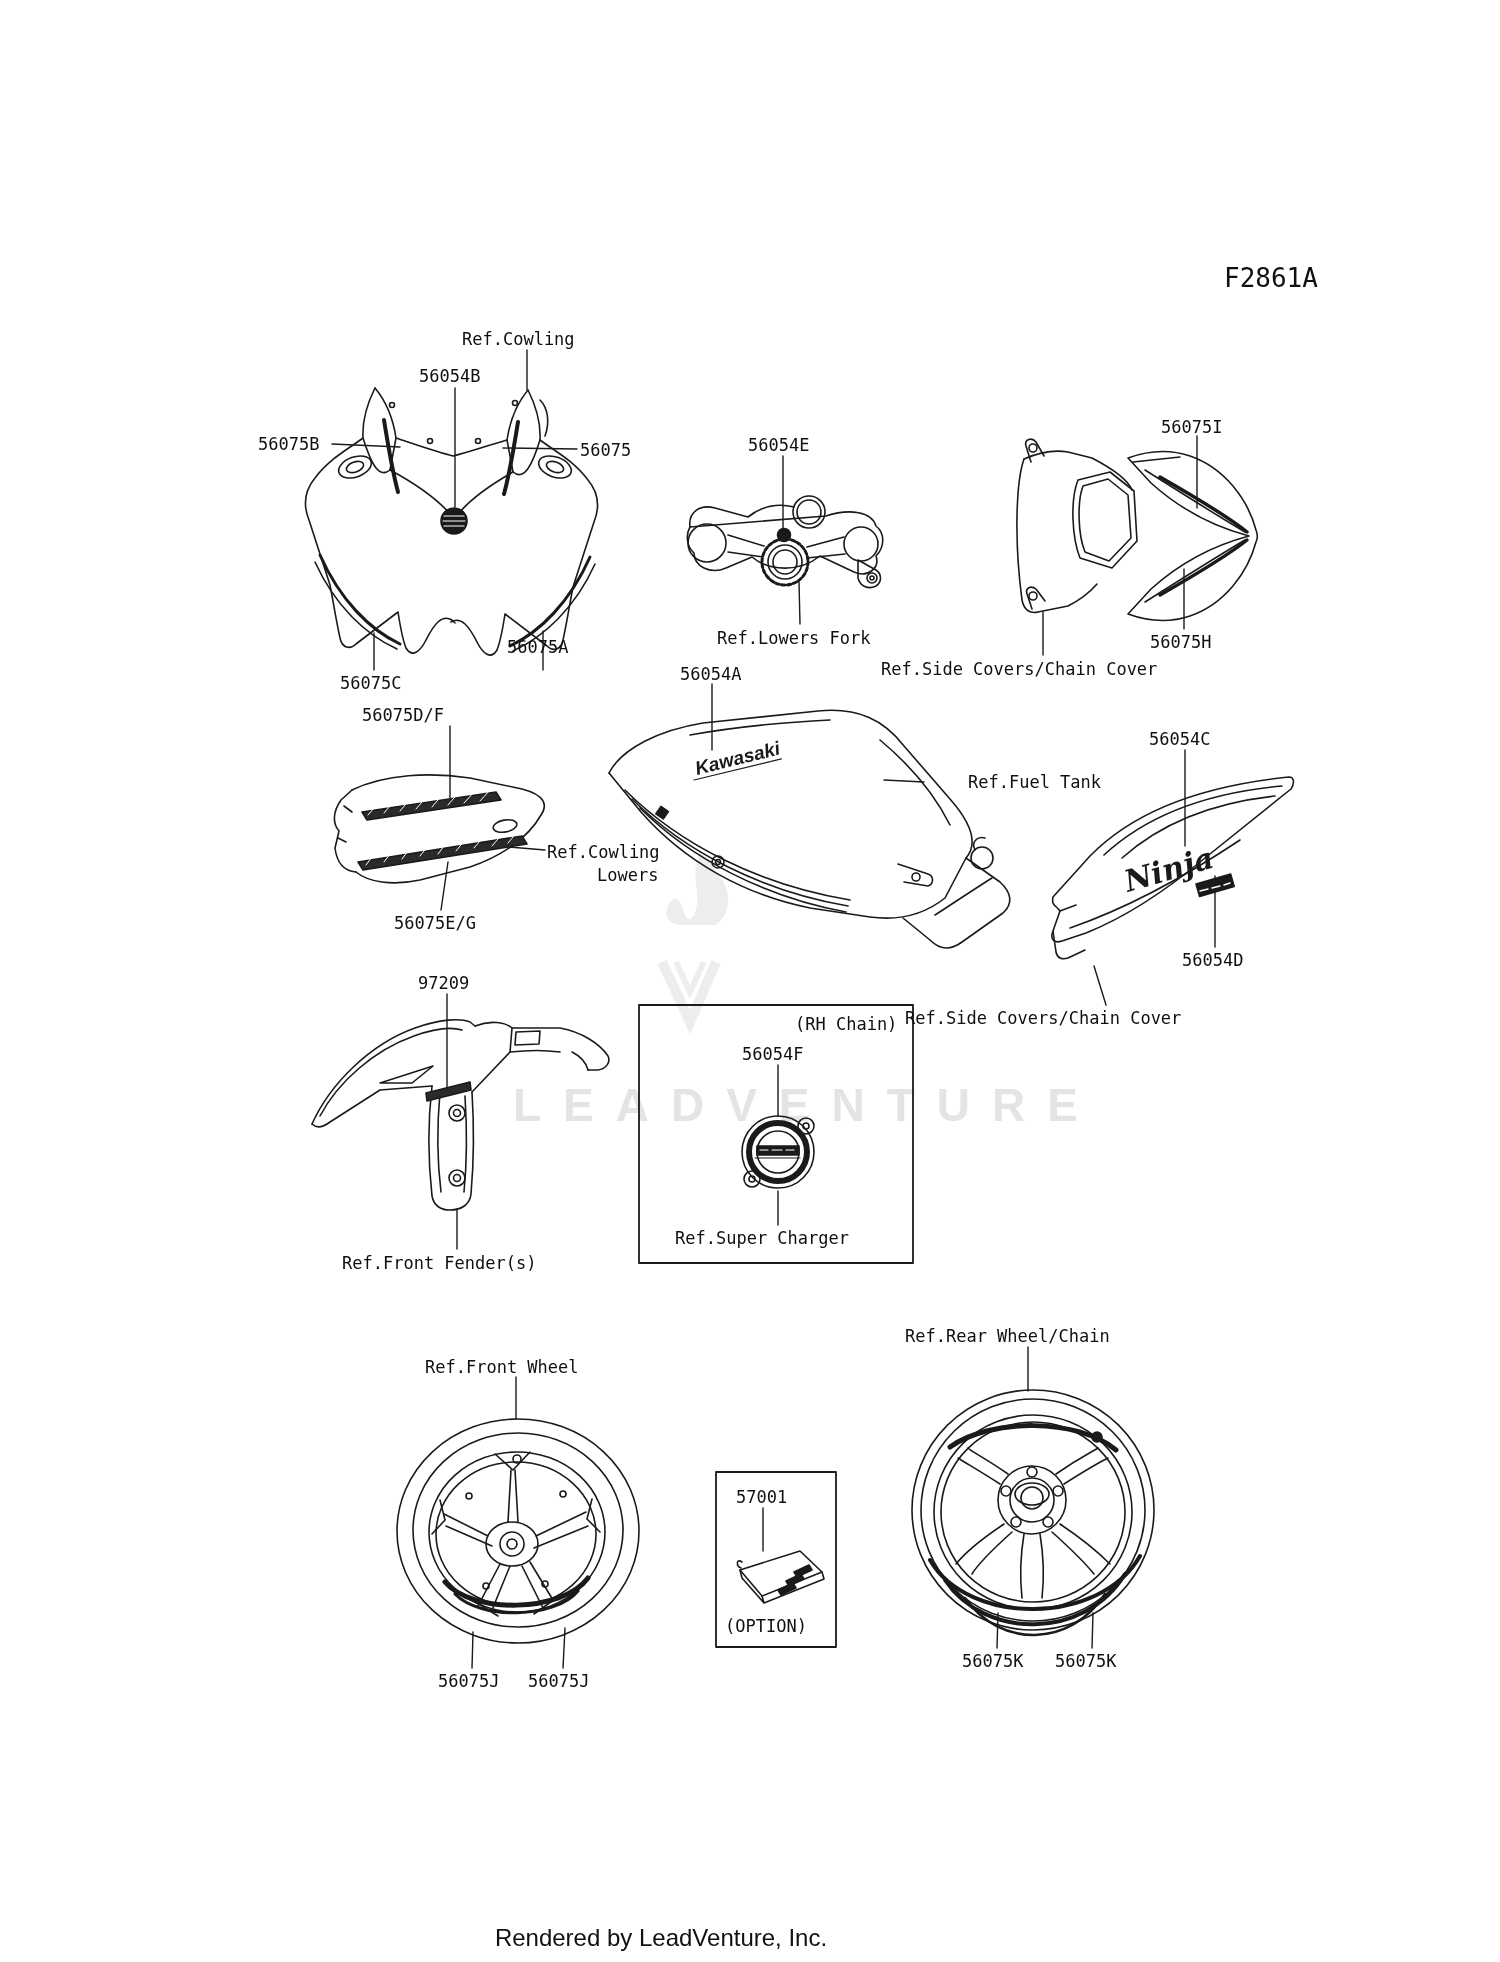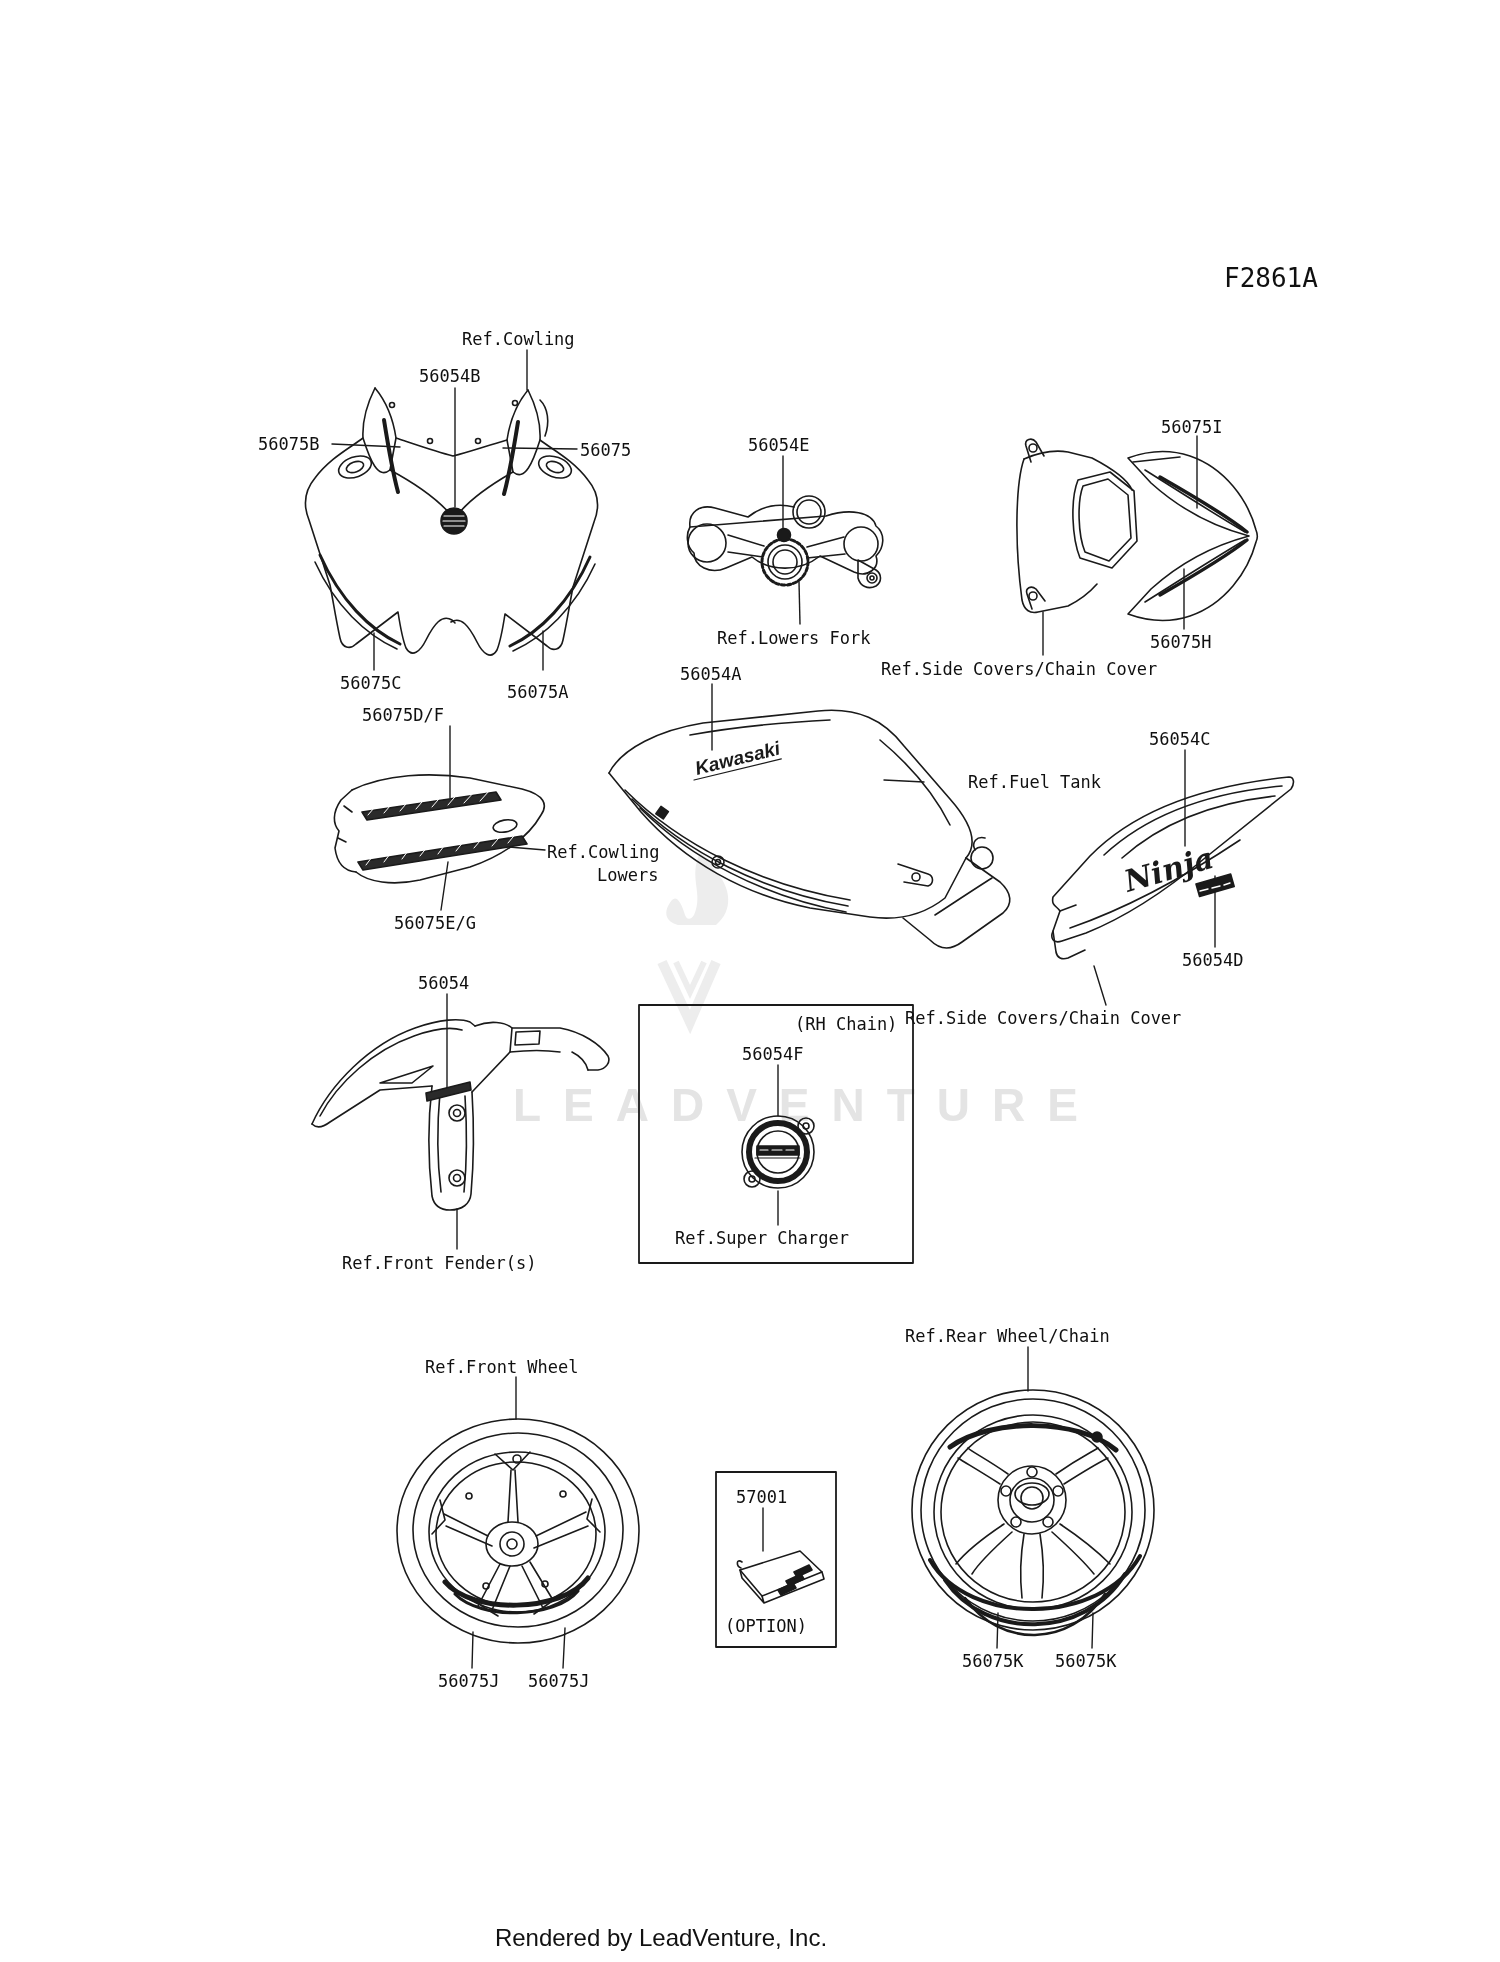--- a/index.html
+++ b/index.html
@@ -301,36 +301,36 @@
     </g>
   </svg>
 
   <div class="code">F2861A</div>
 
   <div class="lbl" style="left:462px;top:328px">Ref.Cowling</div>
   <div class="lbl" style="left:419px;top:365px">56054B</div>
   <div class="lbl" style="left:258px;top:433px">56075B</div>
   <div class="lbl" style="left:580px;top:439px">56075</div>
   <div class="lbl" style="left:340px;top:672px">56075C</div>
-  <div class="lbl" style="left:507px;top:681px">56075A</div>
+  <div class="lbl" style="left:507px;top:636px">56075A</div>
   <div class="lbl" style="left:362px;top:704px">56075D/F</div>
   <div class="lbl" style="left:748px;top:434px">56054E</div>
   <div class="lbl" style="left:717px;top:627px">Ref.Lowers Fork</div>
   <div class="lbl" style="left:1161px;top:416px">56075I</div>
   <div class="lbl" style="left:1150px;top:631px">56075H</div>
   <div class="lbl" style="left:881px;top:658px">Ref.Side Covers/Chain Cover</div>
   <div class="lbl" style="left:680px;top:663px">56054A</div>
   <div class="lbl" style="left:968px;top:771px">Ref.Fuel Tank</div>
   <div class="lbl" style="left:547px;top:841px">Ref.Cowling</div>
   <div class="lbl" style="left:597px;top:864px">Lowers</div>
   <div class="lbl" style="left:394px;top:912px">56075E/G</div>
   <div class="lbl" style="left:1149px;top:728px">56054C</div>
   <div class="lbl" style="left:1182px;top:949px">56054D</div>
   <div class="lbl" style="left:905px;top:1007px">Ref.Side Covers/Chain Cover</div>
-  <div class="lbl" style="left:418px;top:972px">56054</div>
+  <div class="lbl" style="left:418px;top:972px">97209</div>
   <div class="lbl" style="left:342px;top:1252px">Ref.Front Fender(s)</div>
   <div class="lbl" style="left:795px;top:1013px">(RH Chain)</div>
   <div class="lbl" style="left:742px;top:1043px">56054F</div>
   <div class="lbl" style="left:675px;top:1227px">Ref.Super Charger</div>
   <div class="lbl" style="left:425px;top:1356px">Ref.Front Wheel</div>
   <div class="lbl" style="left:905px;top:1325px">Ref.Rear Wheel/Chain</div>
   <div class="lbl" style="left:736px;top:1486px">57001</div>
   <div class="lbl" style="left:725px;top:1615px">(OPTION)</div>
   <div class="lbl" style="left:438px;top:1670px">56075J</div>
   <div class="lbl" style="left:528px;top:1670px">56075J</div>

